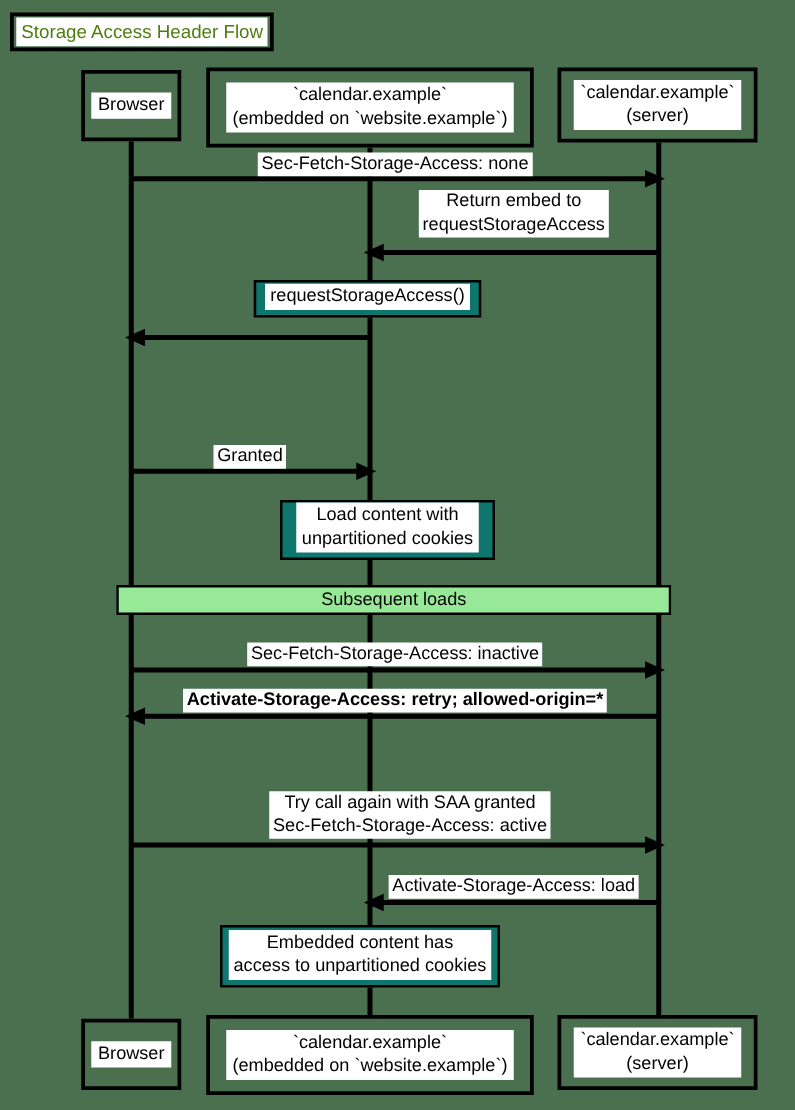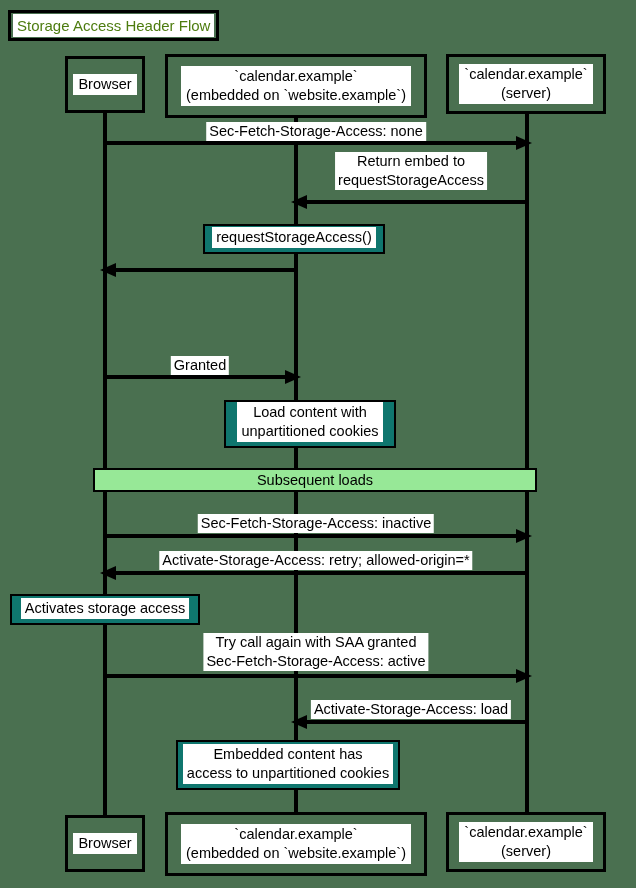--- a/index.html
+++ b/index.html
@@ -172,36 +172,33 @@
 requestStorageAccess</div>
 
   <div class="note" style="left:203px; top:224px; width:182px; height:30px;">
     <span class="note-text">requestStorageAccess()</span>
   </div>
 
   <div class="msg-label" style="left:200px; top:356px;">Granted</div>
 
   <div class="msg-label" style="left:316px; top:514px;">Sec-Fetch-Storage-Access: inactive</div>
 
-  <div class="msg-label" style="left:316px; top:551px;">Activate-Storage-Access: retry; allowed-origin=*</div>
-
-  <div class="msg-label" style="left:316px; top:633px;">Try call again with SAA granted
+  <div class="msg-label" style="left:316px; top:551px;font-weight:bold;">Activate-Storage-Access: retry; allowed-origin=*</div>
+
+  <div class="msg-label" style="left:328px; top:633px;">Try call again with SAA granted
 Sec-Fetch-Storage-Access: active</div>
 
   <div class="msg-label" style="left:411px; top:700px;">Activate-Storage-Access: load</div>
 
 
   <div class="note" style="left:212px; top:400px; width:172px; height:48px;margin-left:12px;">
     <span class="note-text">Load content with
 unpartitioned cookies</span>
   </div>
 
-  <div class="note" style="left:10px; top:594px; width:190px; height:31px;">
-    <span class="note-text">Activates storage access</span>
-  </div>
 
   <div class="note" style="left:176px; top:740px; width:224px; height:50px;">
     <span class="note-text">Embedded content has
 access to unpartitioned cookies</span>
   </div>
 
   <div class="band" style="left:93px; top:468px; width:444px; height:24px; background:#97e897;">
     <span class="band-text">Subsequent loads</span>
   </div>
 

